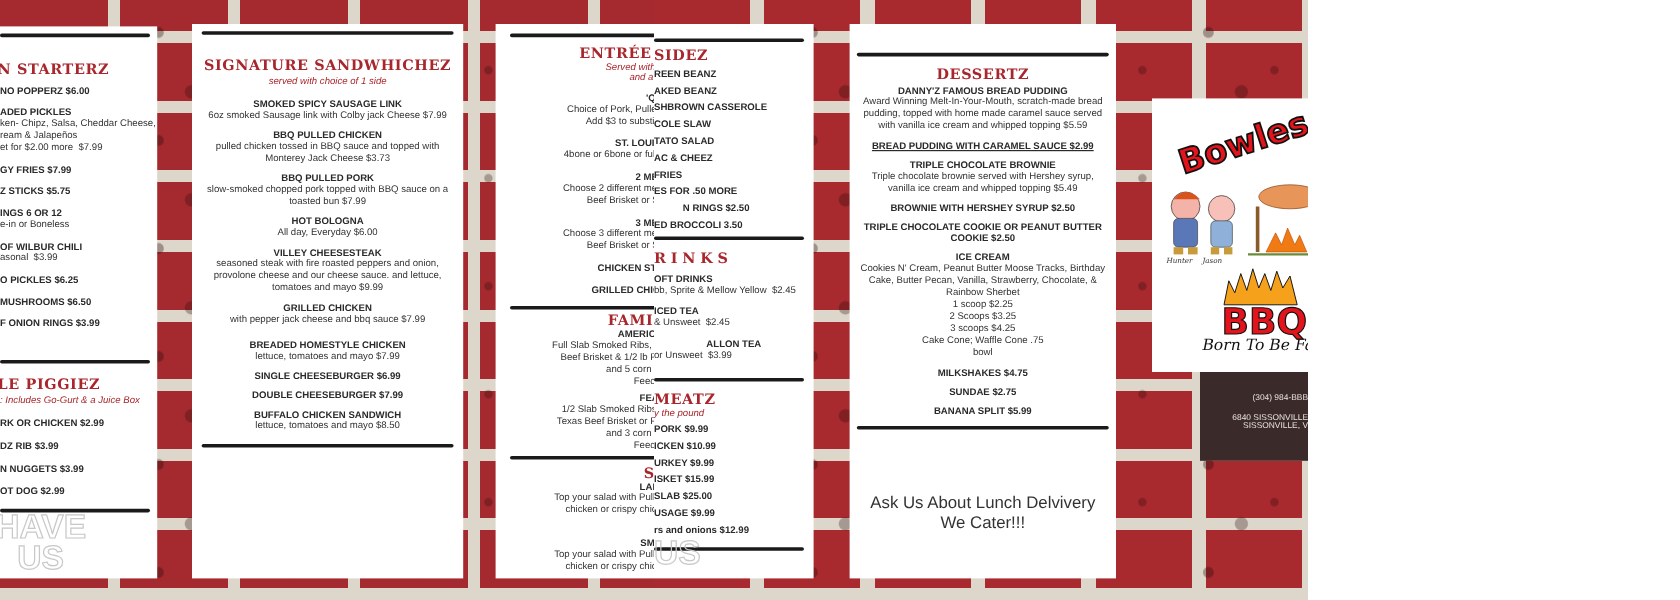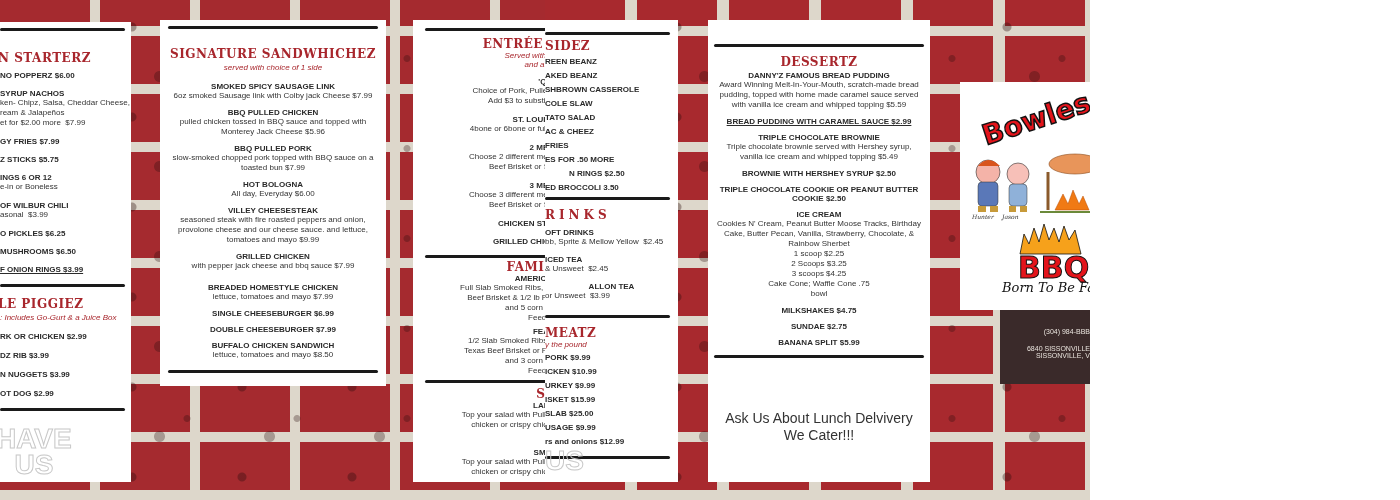--- a/index.html
+++ b/index.html
@@ -60,21 +60,21 @@
   #panel-starters { left: 0; top: 22px; width: 131px; height: 460px; }
   #panel-starters .sec-title { font-size: 12px; text-align: left; margin: 20px 0 6px -2px; white-space: nowrap; }
   #panel-starters .list-left { padding-left: 0; }
   #panel-starters .item { margin-bottom: 9px; }
   .watermark {
     position: absolute; color: transparent; -webkit-text-stroke: 1px #c8c8c8;
     font-size: 28px; font-weight: bold; line-height: 26px; font-family: "Liberation Sans", sans-serif;
   }
 
   
-  #panel-sandwiches { left: 160px; top: 20px; width: 226px; height: 366px; }
+  #panel-sandwiches { left: 160px; top: 20px; width: 226px; height: 462px; }
   #panel-sandwiches .sec-title { font-size: 12px; margin-top: 18px; }
   #panel-sandwiches .sec-sub { margin: 2px 0 10px; }
 
   
   #panel-entrees { left: 413px; top: 20px; width: 132px; height: 462px; text-align: right; }
   #panel-entrees .inner { position: absolute; right: -40px; width: 170px; }
   #panel-entrees .sec-title { font-size: 12px; }
 
   
   #panel-sides { left: 545px; top: 20px; width: 133px; height: 462px; }
@@ -103,21 +103,21 @@
   </div>
 
 <div id="panel-starters" class="panel">
   <div class="rule" style="width:125px;margin-top:6px;margin-left:0;"></div>
   <div class="sec-title">N STARTERZ</div>
   <div class="list-left" id="starters-list">
       <div class="item" style="margin-bottom: 9px;">
         <div class="item-name" style="white-space: nowrap;">NO POPPERZ $6.00</div>
       </div>
       <div class="item" style="margin-bottom: 9px;">
-        <div class="item-name" style="white-space: nowrap;">SYRUP NACHOS</div>
+        <div class="item-name" style="white-space: nowrap;">ADED PICKLES</div>
         <div class="item-desc" style="white-space: pre;">ken- Chipz, Salsa, Cheddar Cheese,
 ream &amp; Jalapeños
 et for $2.00 more  $7.99</div>
       </div>
       <div class="item" style="margin-bottom: 9px;">
         <div class="item-name" style="white-space: nowrap;">GY FRIES $7.99</div>
       </div>
       <div class="item" style="margin-bottom: 9px;">
         <div class="item-name" style="white-space: nowrap;">Z STICKS $5.75</div>
       </div>
@@ -128,21 +128,21 @@
       <div class="item" style="margin-bottom: 9px;">
         <div class="item-name" style="white-space: nowrap;"> OF WILBUR CHILI</div>
         <div class="item-desc" style="white-space: pre;">asonal  $3.99</div>
       </div>
       <div class="item" style="margin-bottom: 9px;">
         <div class="item-name" style="white-space: nowrap;">O PICKLES $6.25</div>
       </div>
       <div class="item" style="margin-bottom: 9px;">
         <div class="item-name" style="white-space: nowrap;">MUSHROOMS $6.50</div>
       </div>
-      <div class="item" style="margin-bottom: 10px; text-decoration: underline;">
+      <div class="item" style="margin-bottom: 26px;">
         <div class="item-name" style="white-space: nowrap;">F ONION RINGS $3.99</div>
       </div>
     </div>
   <div class="rule" style="width:125px;margin:4px 0 10px 0;"></div>
   <div class="sec-title" style="font-size:12px;text-align:left;margin:0 0 2px -2px;white-space:nowrap;">LE PIGGIEZ</div>
   <div class="sec-sub" style="text-align:left;white-space:nowrap;margin-bottom:10px;">: Includes Go-Gurt &amp; a Juice Box</div>
   <div class="list-left" id="kids-list">
       <div class="item" style="margin-bottom: 10px;">
         <div class="item-name" style="white-space: nowrap;">RK OR CHICKEN $2.99</div>
       </div>
@@ -167,21 +167,21 @@
   <div class="rule" style="width:210px;margin-top:6px;"></div>
   <div class="sec-title">SIGNATURE SANDWHICHEZ</div>
   <div class="sec-sub">served with choice of 1 side</div>
   <div id="sandwiches-list" style="padding:0 6px;">
       <div class="item" style="margin-bottom: 7px;">
         <div class="item-name" style="white-space: normal;">SMOKED SPICY SAUSAGE LINK</div>
         <div class="item-desc" style="white-space: pre-line;">6oz smoked Sausage link with Colby jack Cheese  $7.99</div>
       </div>
       <div class="item" style="margin-bottom: 7px;">
         <div class="item-name" style="white-space: normal;">BBQ PULLED CHICKEN</div>
-        <div class="item-desc" style="white-space: pre-line;">pulled chicken tossed in BBQ sauce and topped with Monterey Jack Cheese  $5.96</div>
+        <div class="item-desc" style="white-space: pre-line;">pulled chicken tossed in BBQ sauce and topped with Monterey Jack Cheese  $3.73</div>
       </div>
       <div class="item" style="margin-bottom: 7px;">
         <div class="item-name" style="white-space: normal;">BBQ PULLED PORK</div>
         <div class="item-desc" style="white-space: pre-line;">slow-smoked chopped pork topped with BBQ sauce on a toasted bun  $7.99</div>
       </div>
       <div class="item" style="margin-bottom: 7px;">
         <div class="item-name" style="white-space: normal;">HOT BOLOGNA</div>
         <div class="item-desc" style="white-space: pre-line;">All day, Everyday  $6.00</div>
       </div>
       <div class="item" style="margin-bottom: 7px;">

